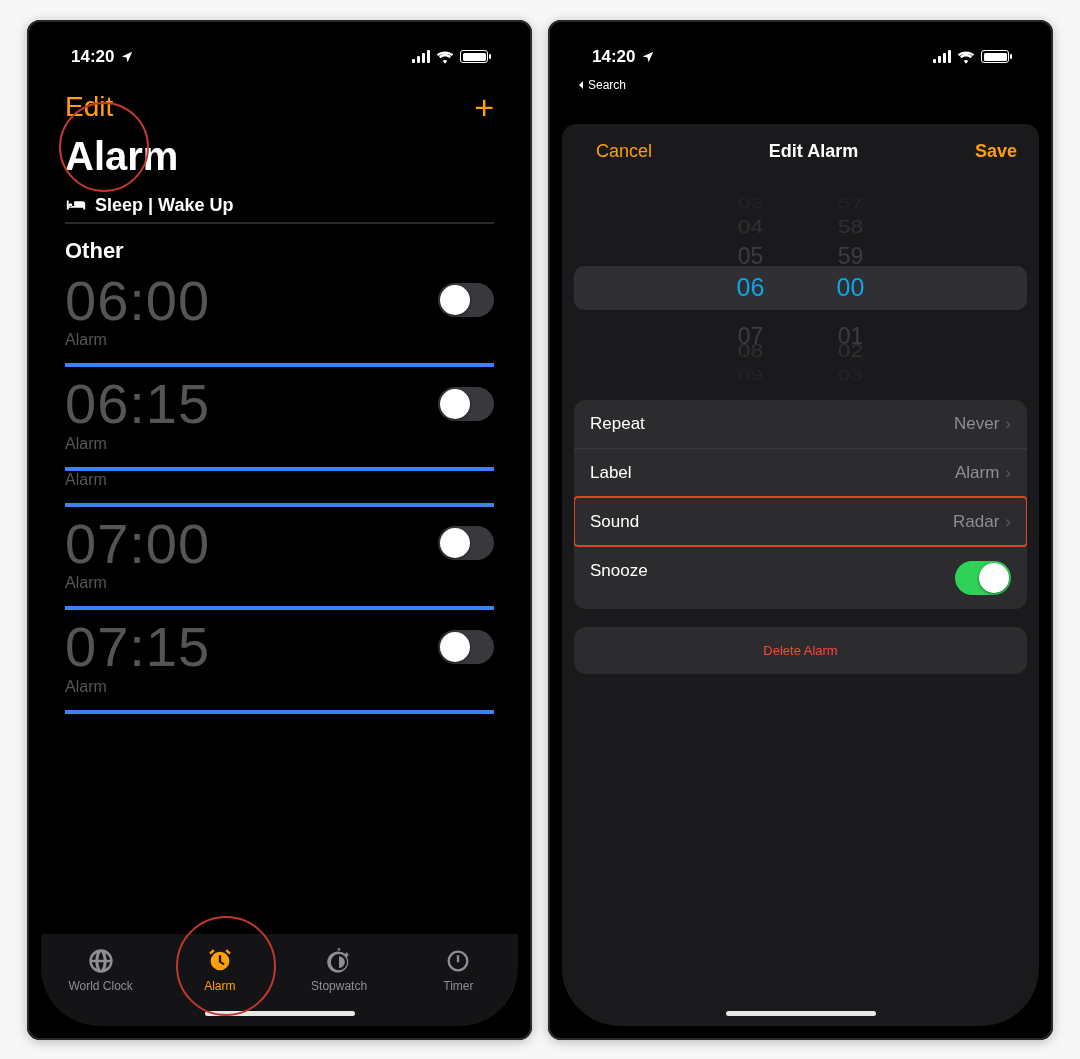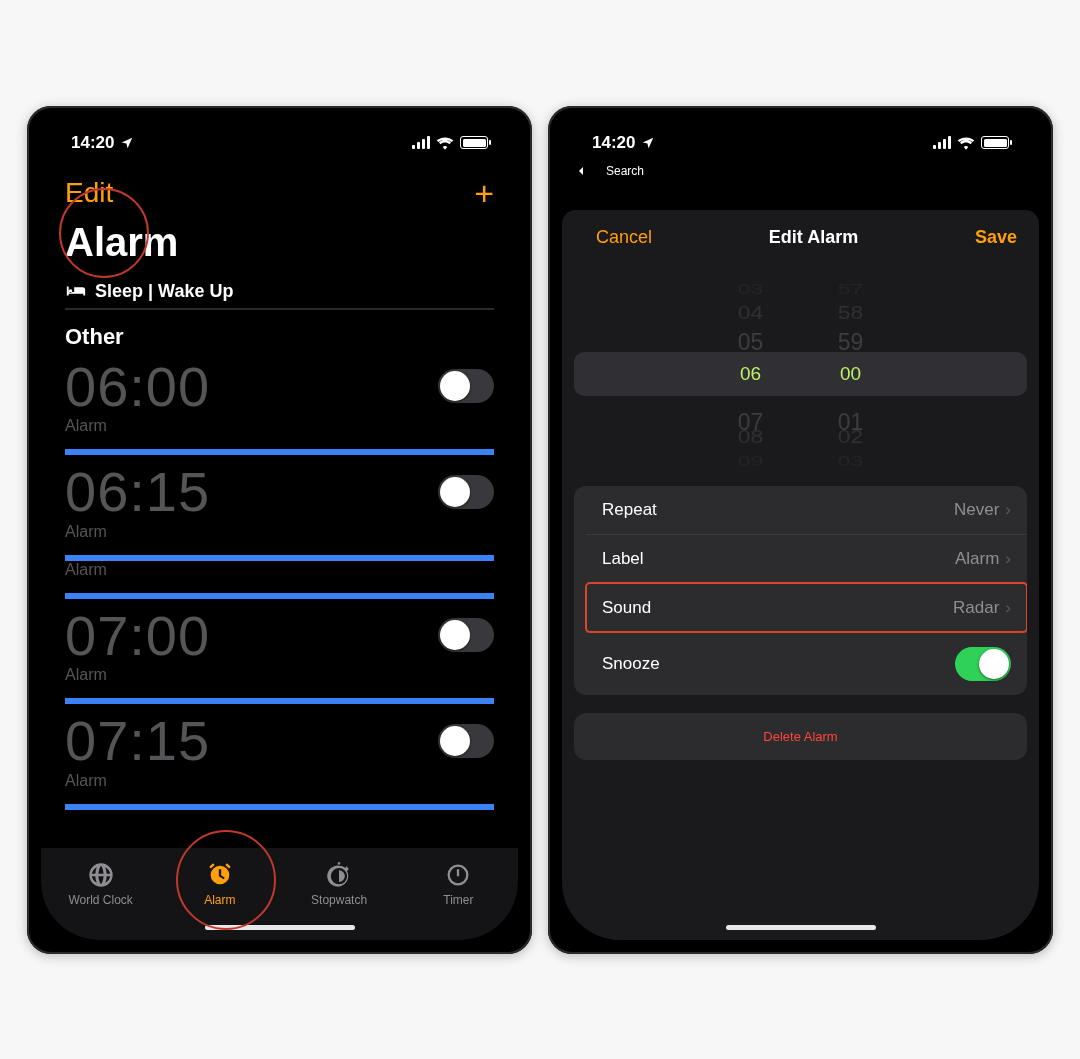--- a/index.html
+++ b/index.html
@@ -14,55 +14,55 @@
     --text:#ffffff;
   }
   *{box-sizing:border-box; -webkit-font-smoothing:antialiased;}
   body{
     margin:0; background:#f7f7f7;
     font-family:-apple-system,BlinkMacSystemFont,"Helvetica Neue",Arial,sans-serif;
     width:1080px; height:1059px;
     display:flex; align-items:center; justify-content:center; gap:16px;
   }
   
-  .phone{ width:505px; height:848px; background:#000; border-radius:24px; padding:14px; position:relative; box-shadow:inset 0 0 0 2px #2a2a2a, 0 2px 12px rgba(0,0,0,.25);}
+  .phone{ width:505px; height:1020px; background:#000; border-radius:13px; padding:14px; position:relative; box-shadow:inset 0 0 0 2px #2a2a2a, 0 2px 12px rgba(0,0,0,.25);}
   .screen{ width:100%; height:100%; background:#000; border-radius:58px; overflow:hidden; position:relative; color:var(--text);}
   .notch{ position:absolute; top:0; left:50%; transform:translateX(-50%); width:190px; height:30px; background:#000; border-bottom-left-radius:20px; border-bottom-right-radius:20px; z-index:30;}
   .home-ind{ position:absolute; bottom:10px; left:50%; transform:translateX(-50%); width:150px; height:5px; border-radius:3px; background:#fff; opacity:.9; z-index:20;}
   
   .statusbar{ height:46px; display:flex; align-items:center; justify-content:space-between; padding:0 30px; font-size:17px; font-weight:600;}
   .status-left{display:flex; align-items:center; gap:6px;}
   .status-right{display:flex; align-items:center; gap:6px;}
   .signal{display:flex; align-items:flex-end; gap:2px; height:13px;}
   .signal b{width:3px; background:#fff; border-radius:1px;}
   .signal b:nth-child(1){height:4px;} .signal b:nth-child(2){height:7px;} .signal b:nth-child(3){height:10px;} .signal b:nth-child(4){height:13px;}
   .wifi{width:18px; height:14px;}
   .battery{width:28px; height:13px; border:1.5px solid #fff; border-radius:3px; position:relative;}
   .battery:after{content:""; position:absolute; right:-4px; top:3px; width:2.5px; height:5px; background:#fff; border-radius:1px;}
   .battery i{position:absolute; inset:1.5px; background:#fff; border-radius:1.5px;}
   .loc-icon{width:14px;height:14px;}
-  .backline{font-size:12px; display:flex;align-items:center;gap:20px; padding:0 14px 2px; margin-top:-2px;}
+  .backline{font-size:12px; display:flex;align-items:center;gap:2px; padding:0 14px 2px; margin-top:-2px;}
   .backline svg{width:10px;height:10px;}
   
   .navrow{display:flex; align-items:center; justify-content:space-between; padding:10px 24px;}
   .plus{color:var(--orange); font-size:34px; font-weight:300; line-height:1;}
   .edit-link{color:var(--orange); font-size:28px;}
   .big-title{font-size:40px; font-weight:700; padding:0 24px 6px;}
   .section-label{display:flex;align-items:center;gap:8px; padding:10px 24px 6px; font-weight:600; font-size:18px;}
   .hr{height:1px; background:#2a2a2c; margin:0 24px;}
   .sleep-row{display:flex;align-items:center;justify-content:space-between; padding:6px 24px 12px;}
   .sleep-time{font-size:52px; font-weight:300; letter-spacing:1px;}
   .sub{font-size:15px; color:#ccc; margin-top:-2px;}
   .change-btn{border:0; background:var(--panel2); color:var(--orange); font-weight:700; font-size:14px; letter-spacing:.5px; padding:10px 14px; border-radius:18px;}
   .section-title{ font-size:22px; font-weight:600; padding:14px 24px 0;}
   .alarm-list{padding:0 24px;}
   .alarm-row{display:flex; align-items:center; justify-content:space-between; padding:6px 0 0;}
   .alarm-time{font-size:56px; font-weight:300; color:var(--grey4); letter-spacing:1px; line-height:1.1;}
   .alarm-label{font-size:16px; color:var(--grey4); padding-bottom:14px;}
-  .alarm-block{border-bottom:6px solid #3b82f6;}
+  .alarm-block{border-bottom:4px solid #3b82f6;}
   
   .switch{width:56px; height:34px; border-radius:17px; background:#39393d; position:relative;}
   .switch .knob{ position:absolute; top:2px; left:2px; width:30px; height:30px; background:#fff; border-radius:50%; box-shadow:0 1px 3px rgba(0,0,0,.5);}
   .switch.on{background:var(--green);}
   .switch.on .knob{left:auto; right:2px;}
   
   .tabbar{ position:absolute; bottom:0; left:0; right:0; height:92px; background:rgba(22,22,24,.92); backdrop-filter:blur(4px); display:flex; padding-bottom:20px;}
   .tab{flex:1; display:flex; flex-direction:column; align-items:center; justify-content:center; gap:4px; color:var(--grey5); font-size:12px;}
   .tab.active{color:var(--orange);}
   .tab svg{width:28px;height:28px;}
@@ -71,24 +71,24 @@
   
   .sheet{ position:absolute; top:90px; left:0; right:0; bottom:0; background:#1a1a1c; border-top-left-radius:14px; border-top-right-radius:14px; overflow:hidden;}
   .sheet-nav{height:56px; display:flex; align-items:center; justify-content:space-between; padding:0 22px; font-size:18px;margin-left:12px;}
   .sheet-nav .title{font-weight:600; color:#fff;}
   .orange{color:var(--orange);}
   
   .picker{ position:relative; height:200px; margin:8px 0 10px; overflow:hidden;}
   .picker-row{position:absolute; left:0; right:0; display:flex; justify-content:center; gap:50px; height:42px; align-items:center;}
   .pk-col{width:50px; text-align:center; font-size:23px; color:#5a5a5e;}
   .picker-sel{position:absolute; left:12px; right:12px; top:78px; height:44px; background:#2f2f34; border-radius:10px;}
-  .pk-sel .pk-col{ color:#bef264; font-size:19px;}
+  .pk-sel .pk-col{ color:#0ea5e9; font-size:25px;}
   
   .settings{ margin:12px 12px 18px; background:var(--panel2); border-radius:12px; overflow:hidden;}
-  .srow{display:flex; align-items:center; justify-content:space-between; padding:14px 16px; font-size:17px;margin-left:12px;}
+  .srow{display:flex; justify-content:space-between; padding:14px 16px; font-size:17px;}
   .srow + .srow{border-top:1px solid #3a3a3c;}
   .sval{color:var(--grey5); display:flex;align-items:center;gap:6px; font-size:17px;}
   .chev{color:#5a5a5e;}
   .srow.sound-hl{outline:2px solid #d9462a; outline-offset:-1px; border-radius:4px;}
   .delete-block{ margin:0 12px; background:var(--panel2); border-radius:12px; text-align:center; padding:16px; color:var(--red); font-size:13px;}
 </style>
 </head>
 <body>
 
 <div class="phone">

